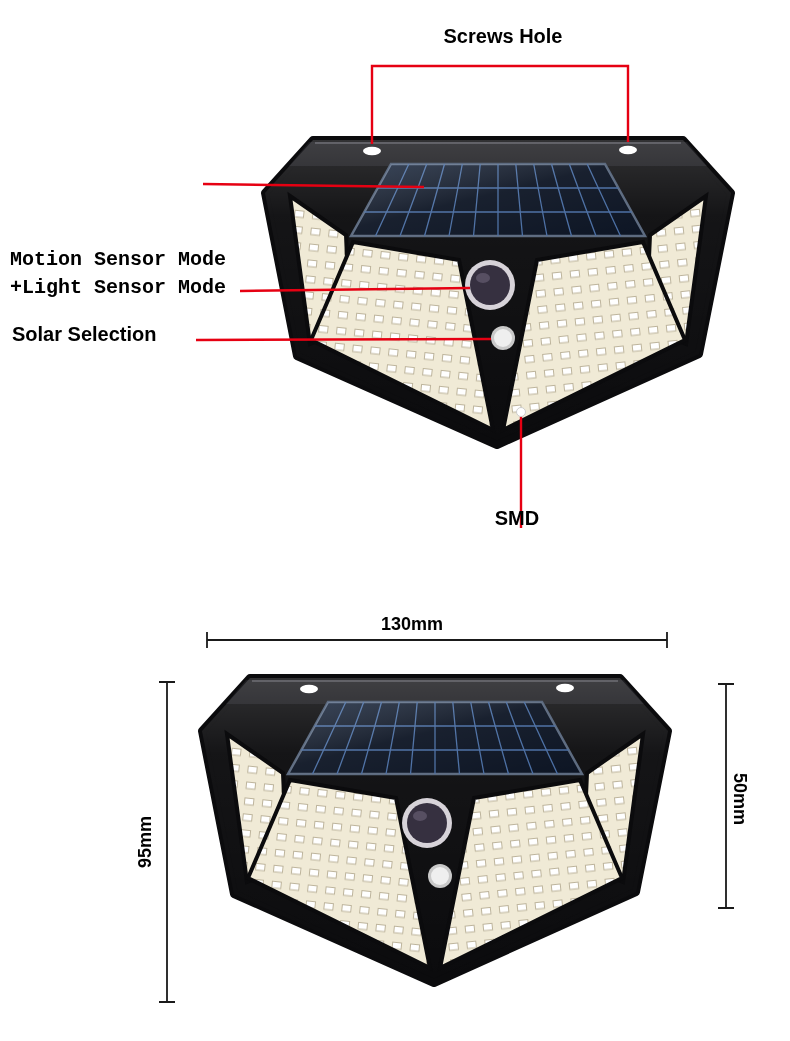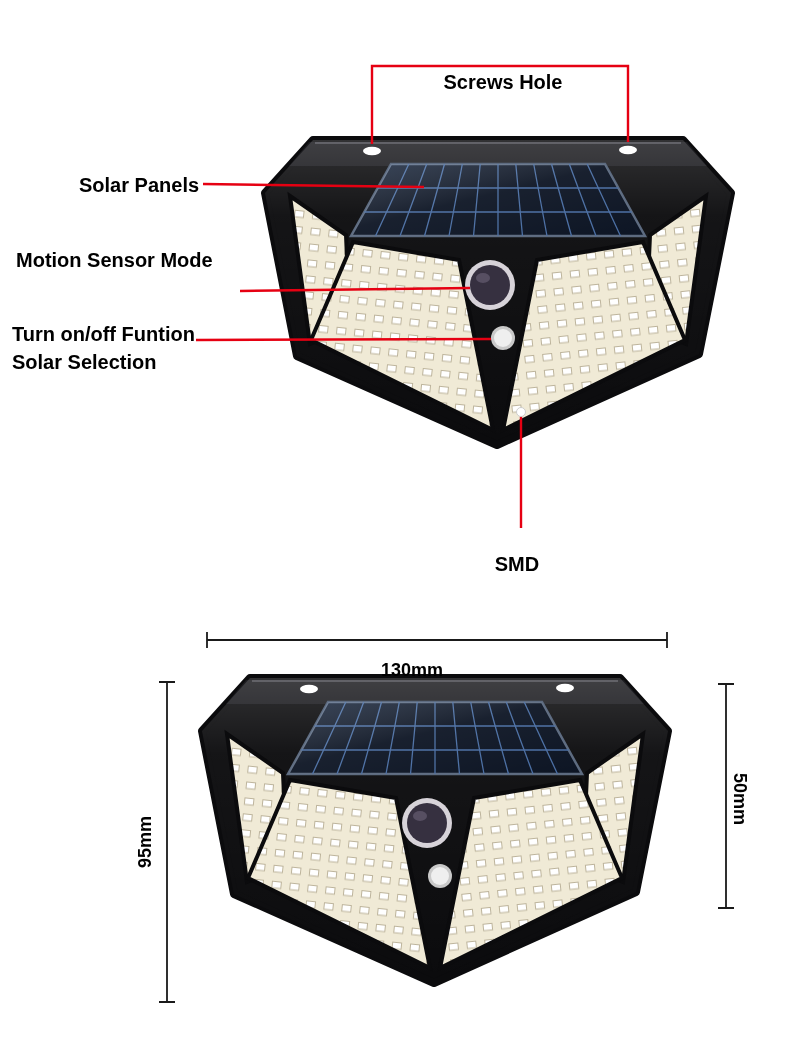--- a/index.html
+++ b/index.html
@@ -2,21 +2,21 @@
 <html><head>
 <meta charset="utf-8">
 <style>
   * { margin:0; padding:0; box-sizing:border-box; }
   html,body { background:#ffffff; }
   body { font-family:"Liberation Sans", sans-serif; }
   .stage { position:relative; width:790px; height:1041px; background:#ffffff; overflow:hidden; }
   .canvas { position:absolute; left:0; top:0; }
   .label { position:absolute; color:#000000; font-weight:700; font-size:20px; line-height:1.42; white-space:nowrap; }
   .dim { font-size:18px; }
-  .center { transform:translateX(-50%);margin-top:46px; }
+  .center { transform:translateX(-50%); }
   .vrot-ccw { transform:translate(-50%,-50%) rotate(-90deg); }
   .vrot-cw { transform:translate(-50%,-50%) rotate(90deg); }
   .block { display:block; }
 </style>
 </head>
 <body>
 
 <div class="stage">
 
   <svg class="canvas" width="790" height="1041" viewBox="0 0 790 1041" aria-hidden="true">
@@ -86,28 +86,27 @@
 
     <g stroke="#1a1a1a" stroke-width="1.8" fill="none">
       <path d="M207 640 L667 640 M207 632 L207 648 M667 632 L667 648"></path>
       <path d="M167 682 L167 1002 M159 682 L175 682 M159 1002 L175 1002"></path>
       <path d="M726 684 L726 908 M718 684 L734 684 M718 908 L734 908"></path>
     </g>
   </svg>
 
   <div class="label center" style="left:503px; top:22px;">Screws Hole</div>
 
-  <div class="label" style="left:79px; top:171px;">Solar Panels</div>
 
-  <div class="label" style="left:16px; top:246px;">
+  <div class="label" style="left:10px; top:246px;font-family:Liberation Mono, monospace;">
     <span class="block">Motion Sensor Mode</span>
+    <span class="block">+Light Sensor Mode</span>
   </div>
 
   <div class="label" style="left:12px; top:320px;">
-    <span class="block">Turn on/off Funtion</span>
     <span class="block">Solar Selection</span>
   </div>
 
   <div class="label center" style="left:517px; top:504px;">SMD</div>
 
   <div class="label dim center" style="left:412px; top:612px;">130mm</div>
 
   <div class="label dim vrot-ccw" style="left:146px; top:842px;">95mm</div>
 
   <div class="label dim vrot-cw" style="left:739px; top:799px;">50mm</div>

